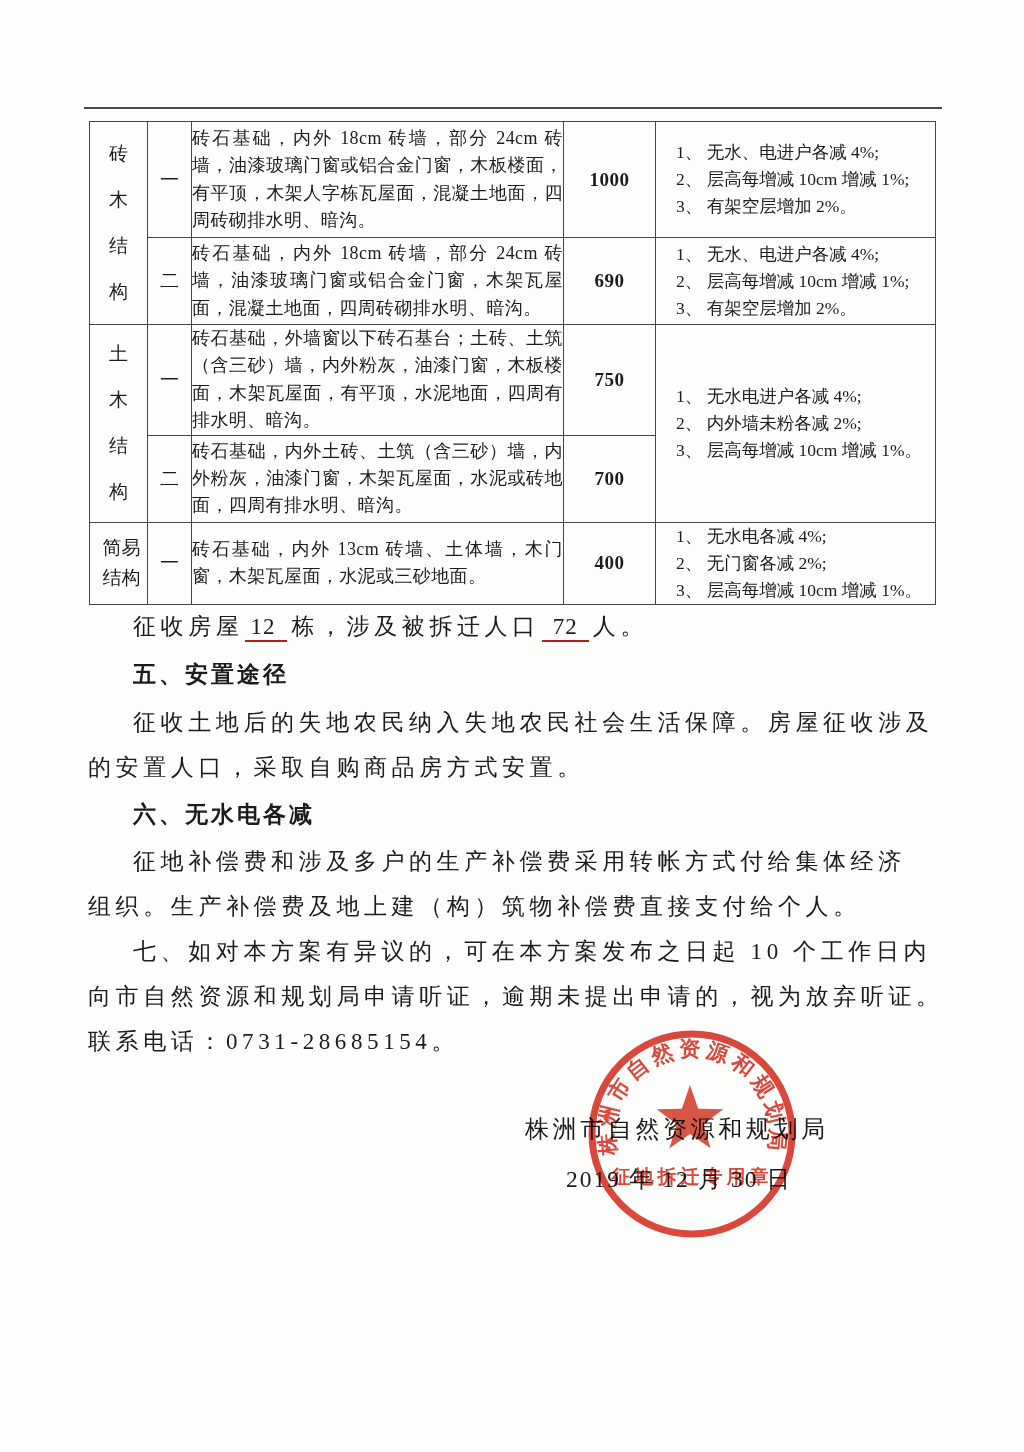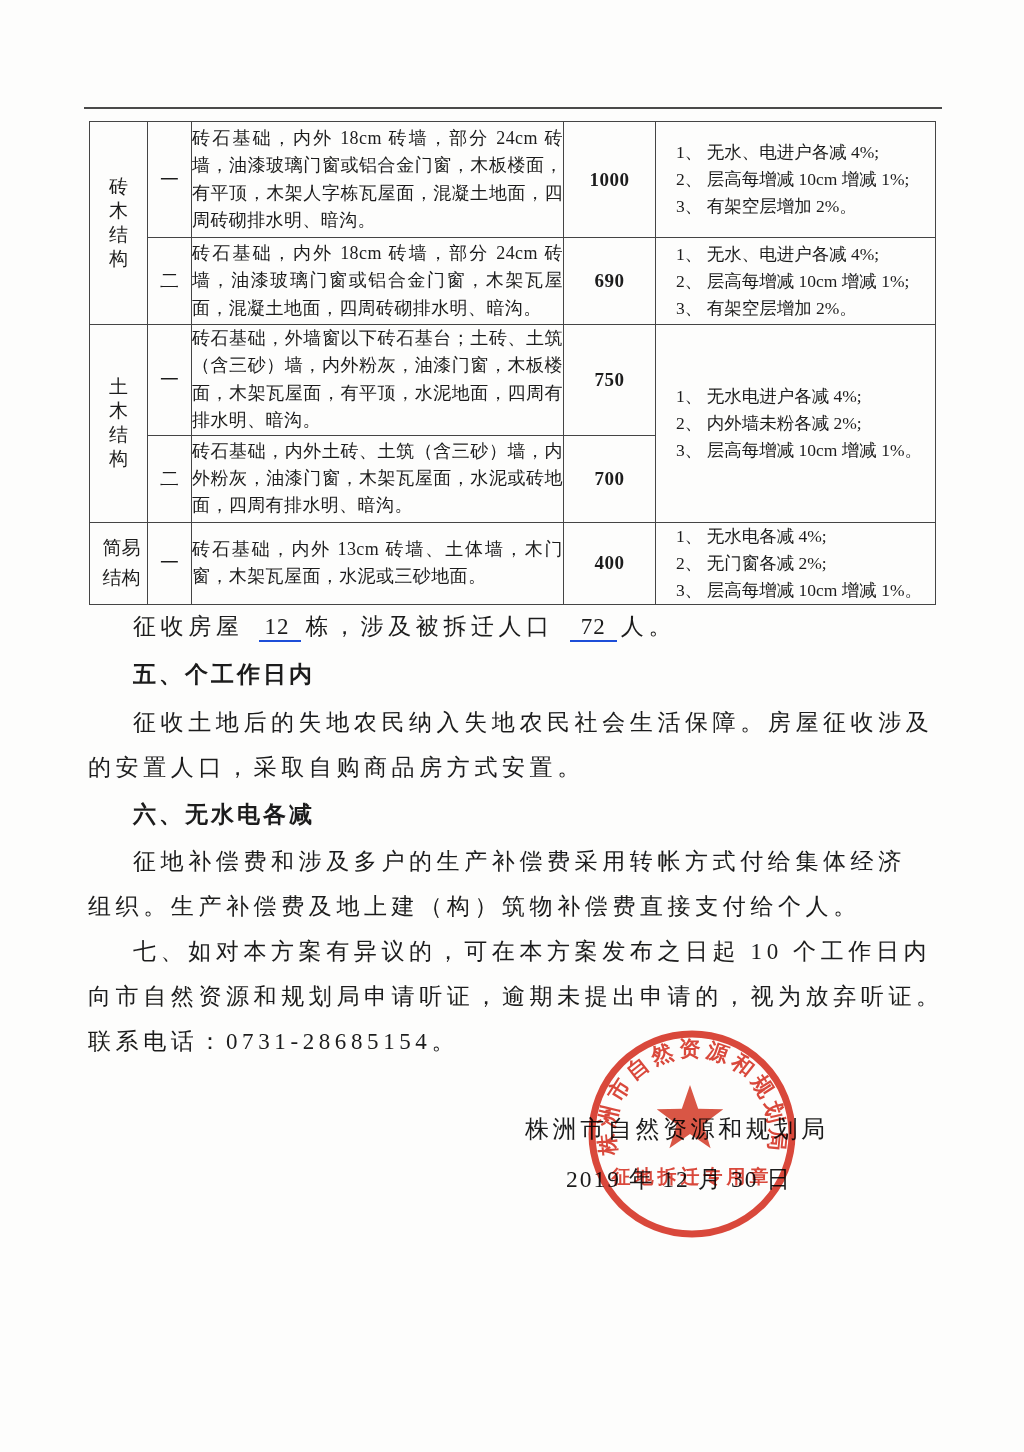--- a/index.html
+++ b/index.html
@@ -12,39 +12,39 @@
   
   .top-rule{position:absolute;left:84px;top:107px;width:858px;height:2px;background:#4a4a4a;}
 
   
   table.comp{
     position:absolute;left:89px;top:121px;width:846px;
     border-collapse:collapse;table-layout:fixed;
   }
   table.comp td{border:1.7px solid #454545;vertical-align:middle;padding:0;}
   td.c-type{text-align:center;}
-  .vert{width:21px;margin:0 auto;font-size:19px;line-height:24px;word-break:break-all;letter-spacing:0;}
+  .vert{width:21px;margin:0 auto;font-size:19px;line-height:46px;word-break:break-all;letter-spacing:0;}
   .vert2{width:44px;margin:0 auto;font-size:19px;line-height:30px;word-break:break-all;text-align:right;}
   td.c-grade{text-align:center;font-size:19px;}
   td.c-desc{
     vertical-align:top;padding:5px 9px 3px 12px;
     font-size:18px;line-height:27.4px;letter-spacing:0.4px;text-align:justify;
   }
   td.c-price{text-align:center;font-size:19px;letter-spacing:0.5px;font-weight:bold;}
   td.c-notes{padding:2px 4px 2px 11px;font-size:17.5px;line-height:27px;}
   td.c-notes div{white-space:nowrap;overflow:hidden;margin-left:20px;}
 
   
   .bl{position:absolute;left:88px;white-space:nowrap;font-size:23px;letter-spacing:4.6px;}
   .bl.ind{left:133px;}
   .hd{position:absolute;left:133px;white-space:nowrap;
       font-family:"Liberation Sans","DejaVu Sans",sans-serif;
       font-weight:700;font-size:23px;letter-spacing:3px;}
-  .u{display:inline-block;border-bottom:2px solid #1d4ed8;line-height:1.02;
-     padding:0 12px 2px 5px;margin-left:16px;margin-right:4px;letter-spacing:1px;}
+  .u{display:inline-block;border-bottom:2px solid #b91c1c;line-height:1.02;
+     padding:0 12px 2px 5px;margin-left:2px;margin-right:4px;letter-spacing:1px;}
   .u.mid{padding:0 11px 2px 11px;}
 
   
   .sig{position:absolute;left:525px;top:1113px;font-size:24px;letter-spacing:3.6px;white-space:nowrap;}
   .dt{position:absolute;left:566px;top:1163px;font-size:23.5px;letter-spacing:2px;white-space:nowrap;}
 
   
   .seal{position:absolute;left:579px;top:1021px;width:228px;height:228px;
         mix-blend-mode:multiply;opacity:0.93;}
 </style>
@@ -118,21 +118,21 @@
           <div>3、 层高每增减 10cm 增减 1%。</div>
         </td>
       </tr>
     </tbody>
   </table>
 
   <div class="bl ind" style="top:611px">
     <span>征收房屋</span><span class="u">12</span><span>栋，涉及被拆迁人口</span><span class="u mid">72</span><span>人。</span>
   </div>
 
-  <div class="hd" style="top:659px">五、个工作日内</div>
+  <div class="hd" style="top:659px">五、安置途径</div>
   <div class="bl ind" style="top:707px">征收土地后的失地农民纳入失地农民社会生活保障。房屋征收涉及</div>
   <div class="bl" style="top:752px">的安置人口，采取自购商品房方式安置。</div>
 
   <div class="hd" style="top:799px">六、无水电各减</div>
   <div class="bl ind" style="top:846px">征地补偿费和涉及多户的生产补偿费采用转帐方式付给集体经济</div>
   <div class="bl" style="top:891px">组织。生产补偿费及地上建（构）筑物补偿费直接支付给个人。</div>
 
   <div class="bl ind" style="top:936px">七、如对本方案有异议的，可在本方案发布之日起 10 个工作日内</div>
   <div class="bl" style="top:981px">向市自然资源和规划局申请听证，逾期未提出申请的，视为放弃听证。</div>
   <div class="bl" style="top:1026px">联系电话：0731-28685154。</div>

